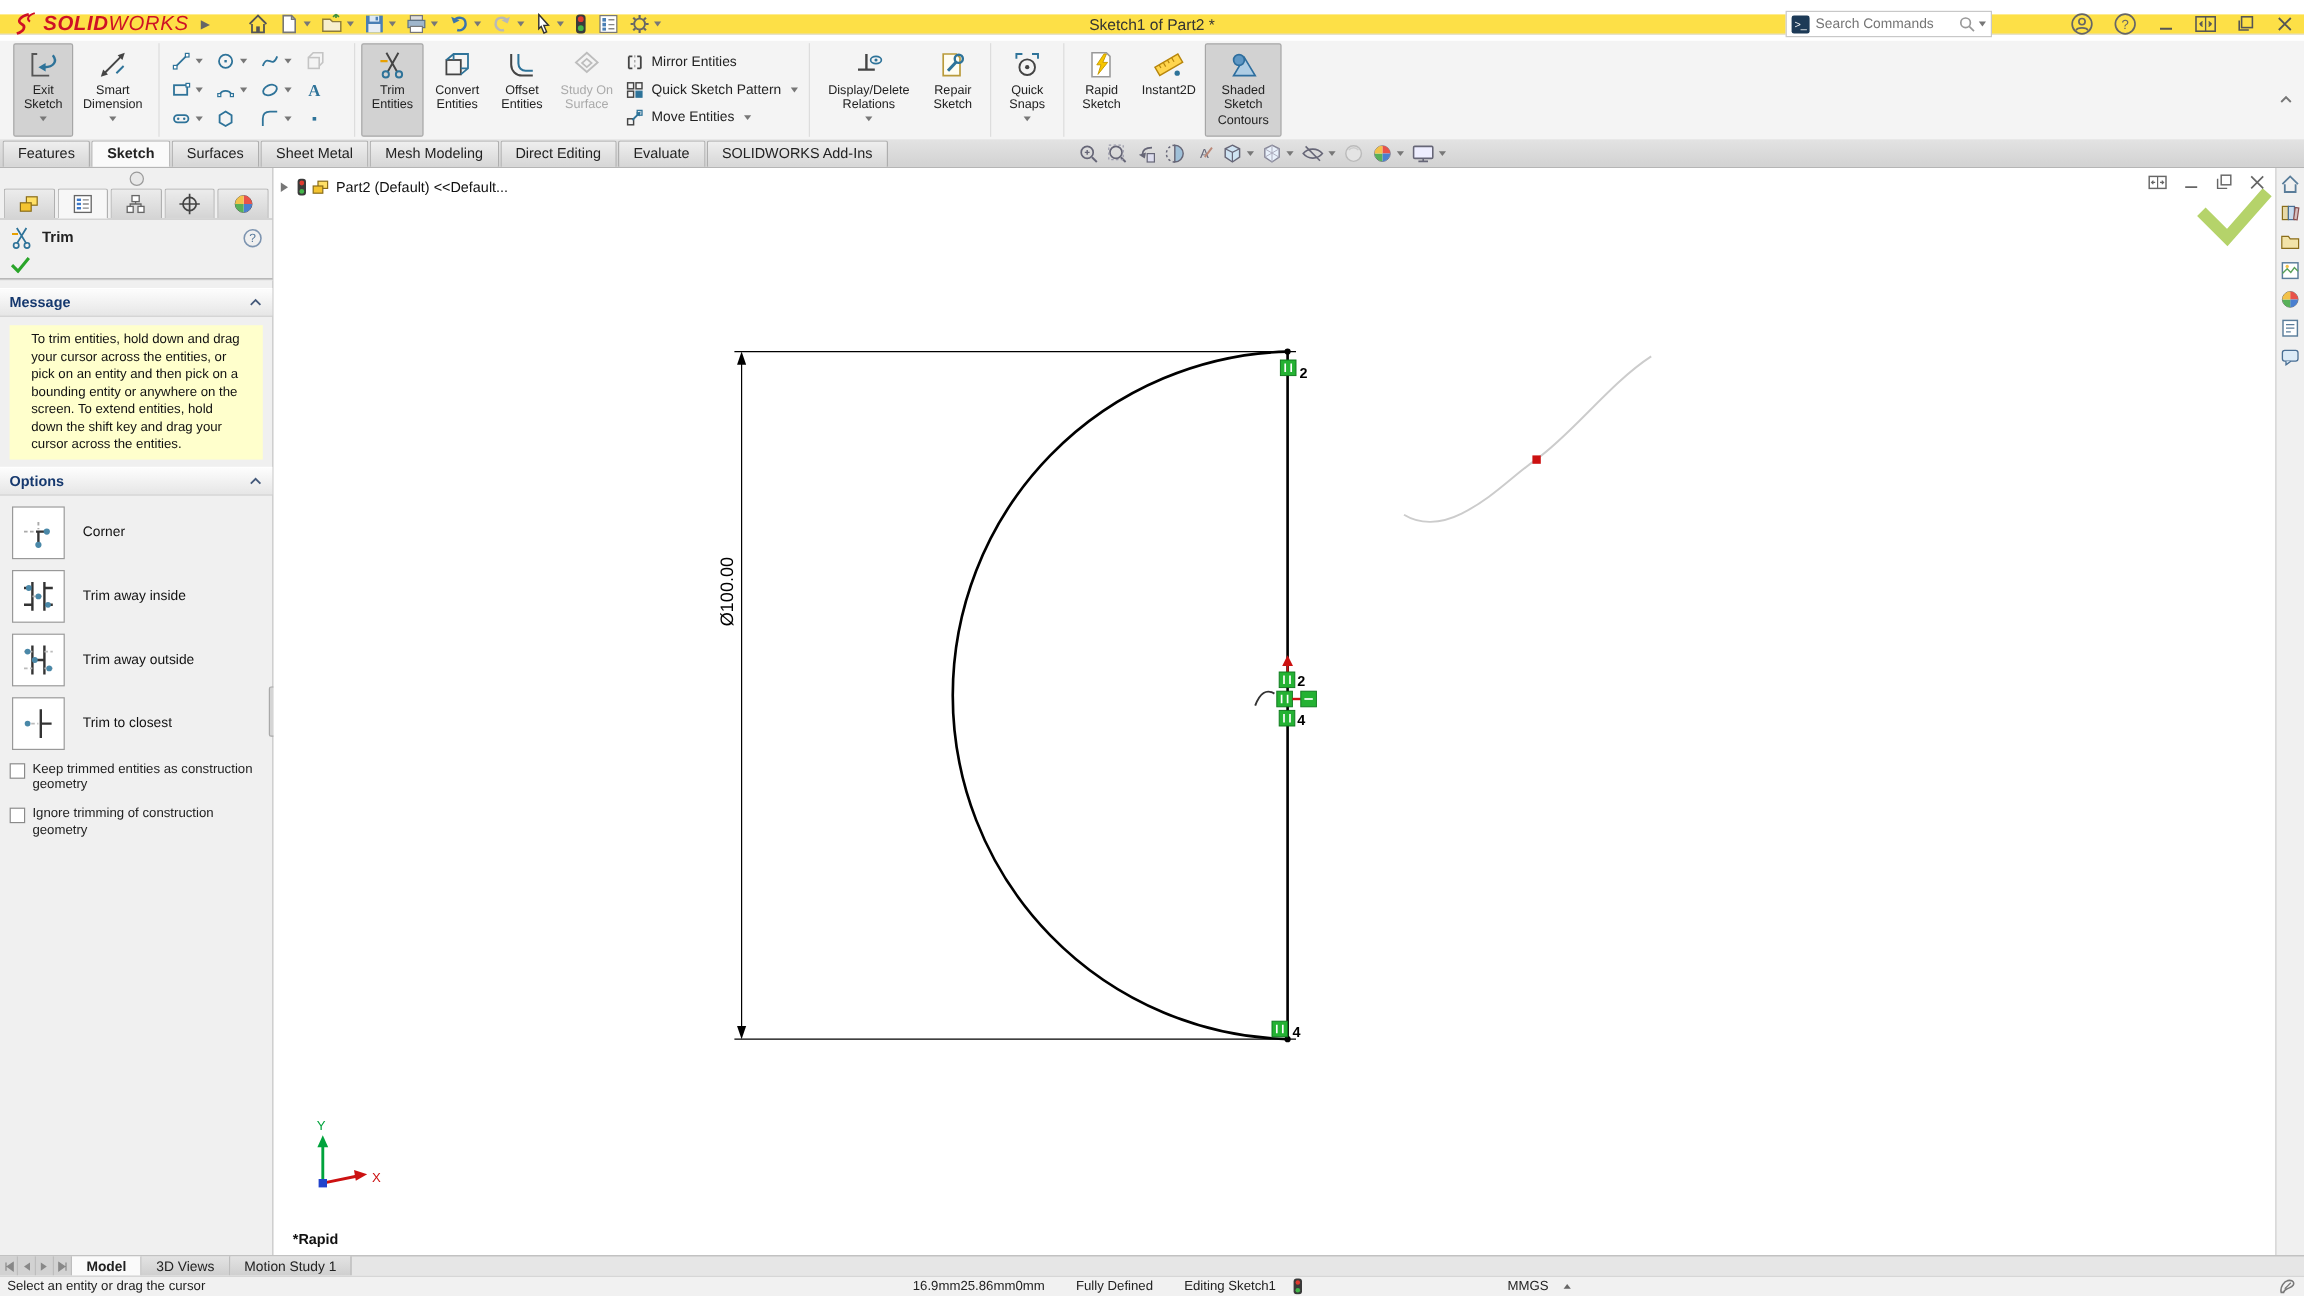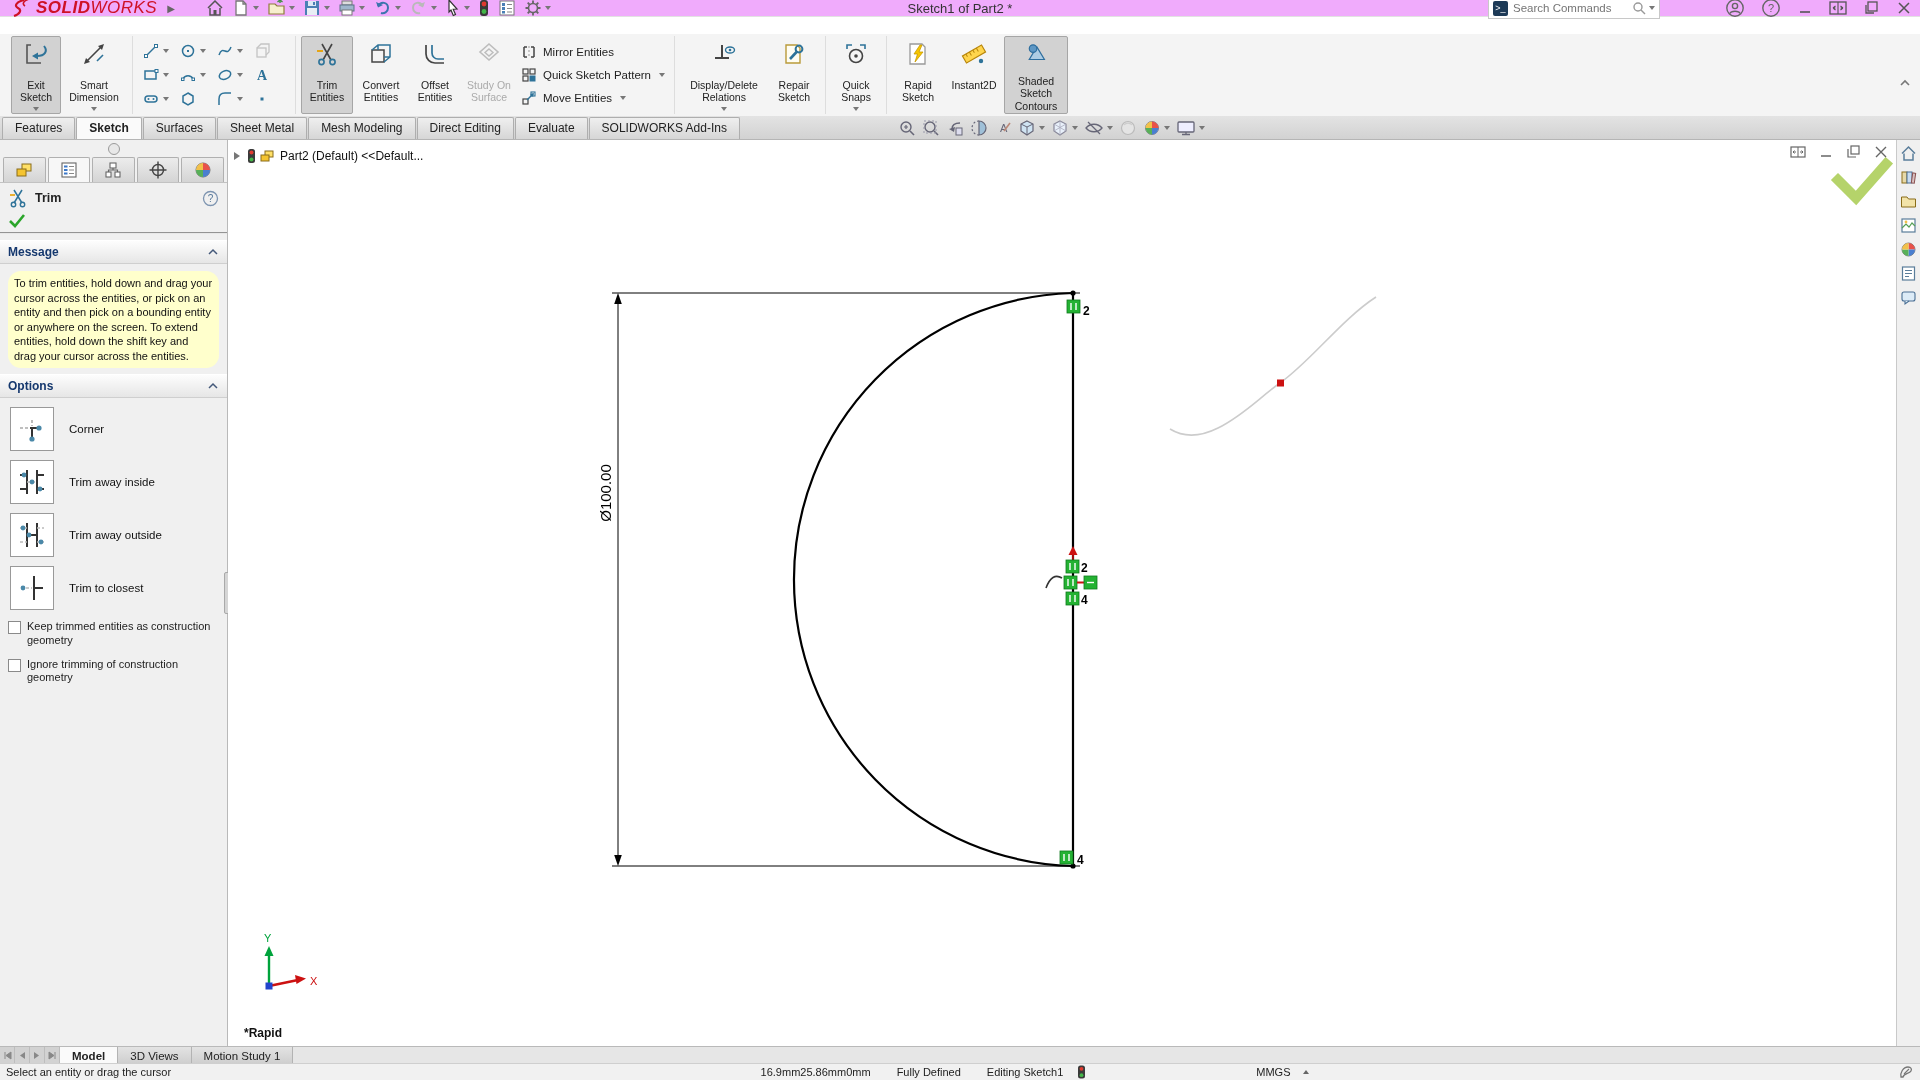--- a/index.html
+++ b/index.html
@@ -1,42 +1,42 @@
 <!DOCTYPE html>
 <html><head>
 <meta charset="utf-8">
 <style>
   * { margin:0; padding:0; box-sizing:border-box; }
   html,body { width:1920px; height:1080px; overflow:hidden; }
   body { font-family:"Liberation Sans", sans-serif; background:#fff; color:#222; user-select:none; }
   svg { display:block; }
 
   
-  .titlebar { position:absolute; top:0; left:0; width:1920px; height:17px; background:#f0abfc; border-bottom:1px solid #e2e2e2; display:flex; align-items:center; }
+  .titlebar { position:absolute; top:12px; left:0; width:1920px; height:17px; background:#fde047; border-bottom:1px solid #e2e2e2; display:flex; align-items:center; }
   .logo { display:flex; align-items:center; margin-left:10px; }
   .logo-text { font-size:17px; letter-spacing:.5px; color:#ce1126; margin-left:4px; }
   .logo-text b { font-weight:bold; font-style:italic; }
   .logo-text span { font-weight:300; font-style:italic; }
   .logo-fly { margin-left:10px; color:#666; font-size:10px; }
   .qat { display:flex; align-items:center; margin-left:28px; gap:2px; }
   .qat-btn { display:flex; align-items:center; padding:3px 3px; border-radius:2px; }
   .dd { width:0; height:0; border-left:3.5px solid transparent; border-right:3.5px solid transparent; border-top:4px solid #777; margin-left:3px; }
   .title-center { position:absolute; left:50%; transform:translateX(-50%); font-size:13px; color:#333; white-space:nowrap; }
   .search-box { position:absolute; right:260px; display:flex; align-items:center; width:172px; height:22px; background:#fff; border:1px solid #c8c8c8; padding:0 4px; }
   .search-box input { border:none; outline:none; flex:1; font-size:11.5px; color:#555; width:90px; font-family:"Liberation Sans",sans-serif; background:transparent; }
   .sw-term { width:15px; height:15px; background:#1d3a57; color:#fff; font-size:9px; display:flex; align-items:center; justify-content:center; margin-right:5px; border-radius:2px; }
   .tb-right { position:absolute; right:8px; display:flex; align-items:center; gap:16px; }
   .tb-ic { color:#555; }
 
   
   .ribbon { position:absolute; top:34px; left:0; width:1920px; height:82px; background:#f4f4f4; display:flex; align-items:stretch; padding:2px 0 2px 6px; }
   .rgroup { display:flex; align-items:stretch; padding:0 5px; border-right:1px solid #ddd; }
   .rgroup:last-of-type { border-right:none; }
   .rbtn { display:flex; flex-direction:column; align-items:center; justify-content:flex-start; padding:4px 3px 1px 3px; font-size:10.5px; line-height:1.18; text-align:center; color:#222; border:1px solid transparent; border-radius:2px; }
-  .rbtn .lbl { margin-top:12px; }
+  .rbtn .lbl { margin-top:2px; }
   .rbtn.pressed { background:#d2d2d2; border-color:#a6a6a6; }
   .rbtn.disabled { color:#aaa; }
   .rbtn .dd { margin:3px auto 0 auto; }
   .minigrid { display:flex; flex-direction:column; justify-content:space-between; padding:3px 2px; }
   .mrow { display:flex; align-items:center; height:25px; }
   .mcell { display:flex; align-items:center; width:37px; padding-left:2px; }
   .listcol { display:flex; flex-direction:column; justify-content:space-between; padding:4px 4px; }
   .lrow { display:flex; align-items:center; height:24px; font-size:11.5px; color:#222; white-space:nowrap; }
   .lrow svg { margin-right:6px; }
   .ribbon-collapse { position:absolute; right:8px; top:44px; color:#777; }
@@ -57,21 +57,21 @@
   
   .panel-handle { width:12px; height:12px; border:1px solid #9a9a9a; border-radius:50%; margin:3px auto 2px auto; background:#e8e8e8; }
   .pm-tabs { display:flex; height:26px; padding:0 2px; border-bottom:1px solid #c2c2c2; }
   .pm-tab { flex:1; display:flex; align-items:center; justify-content:center; background:linear-gradient(#ececec,#d4d4d4); border:1px solid #b0b0b0; border-bottom:none; margin:0 1px; border-radius:2px 2px 0 0; }
   .pm-tab.active { background:#f7f7f7; }
   .pm-header { display:flex; align-items:center; padding:5px 8px 3px 8px; }
   .pm-header .t { font-weight:bold; font-size:12.5px; margin-left:7px; flex:1; }
   .pm-ok { padding:2px 8px 4px 8px; border-bottom:2px groove #e8e8e8; }
   .sect-head { display:flex; align-items:center; background:linear-gradient(#fdfdfd,#e6e6e6); border-top:1px solid #fff; border-bottom:1px solid #cfcfcf; padding:4px 8px; font-weight:bold; font-size:12px; color:#15386e; margin-top:6px; }
   .sect-head .sp { flex:1; }
-  .msg-box { margin:7px 8px 2px 8px; background:#ffffcc; padding:5px 6px; font-size:11px; line-height:1.32; color:#111;border-radius:13px; }
+  .msg-box { margin:7px 8px 2px 8px; background:#ffffcc; padding:5px 18px; font-size:11px; line-height:1.32; color:#111; }
   .opt { display:flex; align-items:center; margin:9px 10px; }
   .opt-ic { width:44px; height:44px; background:#fff; border:1px solid #999; display:flex; align-items:center; justify-content:center; flex-shrink:0; }
   .opt.selected .opt-ic { background:#bfbfbf; border-color:#7e7e7e; }
   .opt .lbl { margin-left:15px; color:#111; }
   .chk { display:flex; align-items:flex-start; margin:10px 8px; line-height:1.25; font-size:11px; }
   .chk .box { width:13px; height:13px; background:#fff; border:1px solid #8a8a8a; margin-right:6px; flex-shrink:0; margin-top:1px; }
   .splitter-grip { position:absolute; right:-4px; top:432px; width:7px; height:42px; background:#d5d5d5; border:1px solid #a9a9a9; border-radius:2px; }
 
   
   .breadcrumb { position:absolute; left:6px; top:8px; display:flex; align-items:center; font-size:12px; color:#111; }

